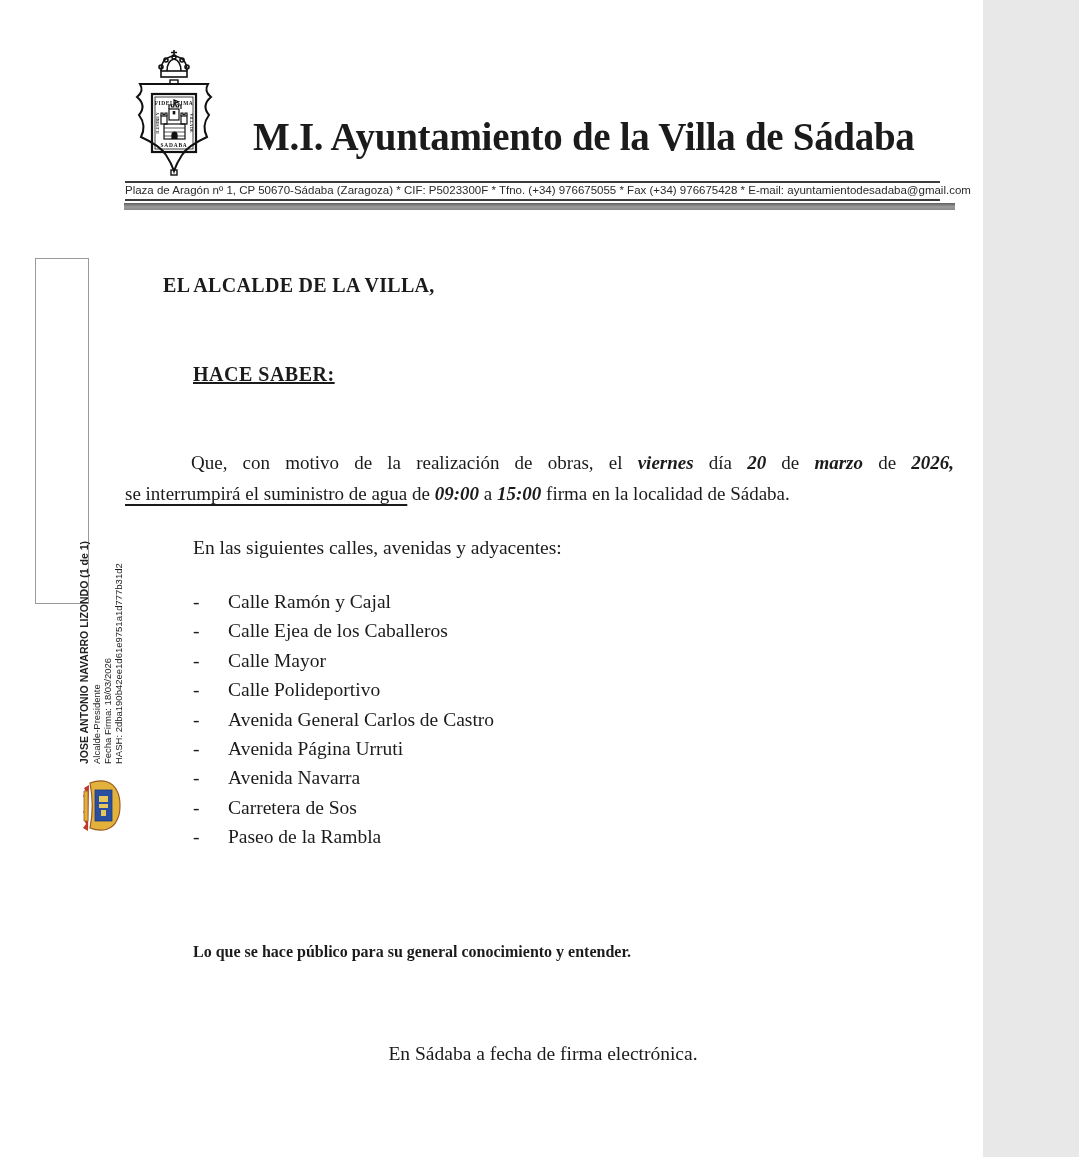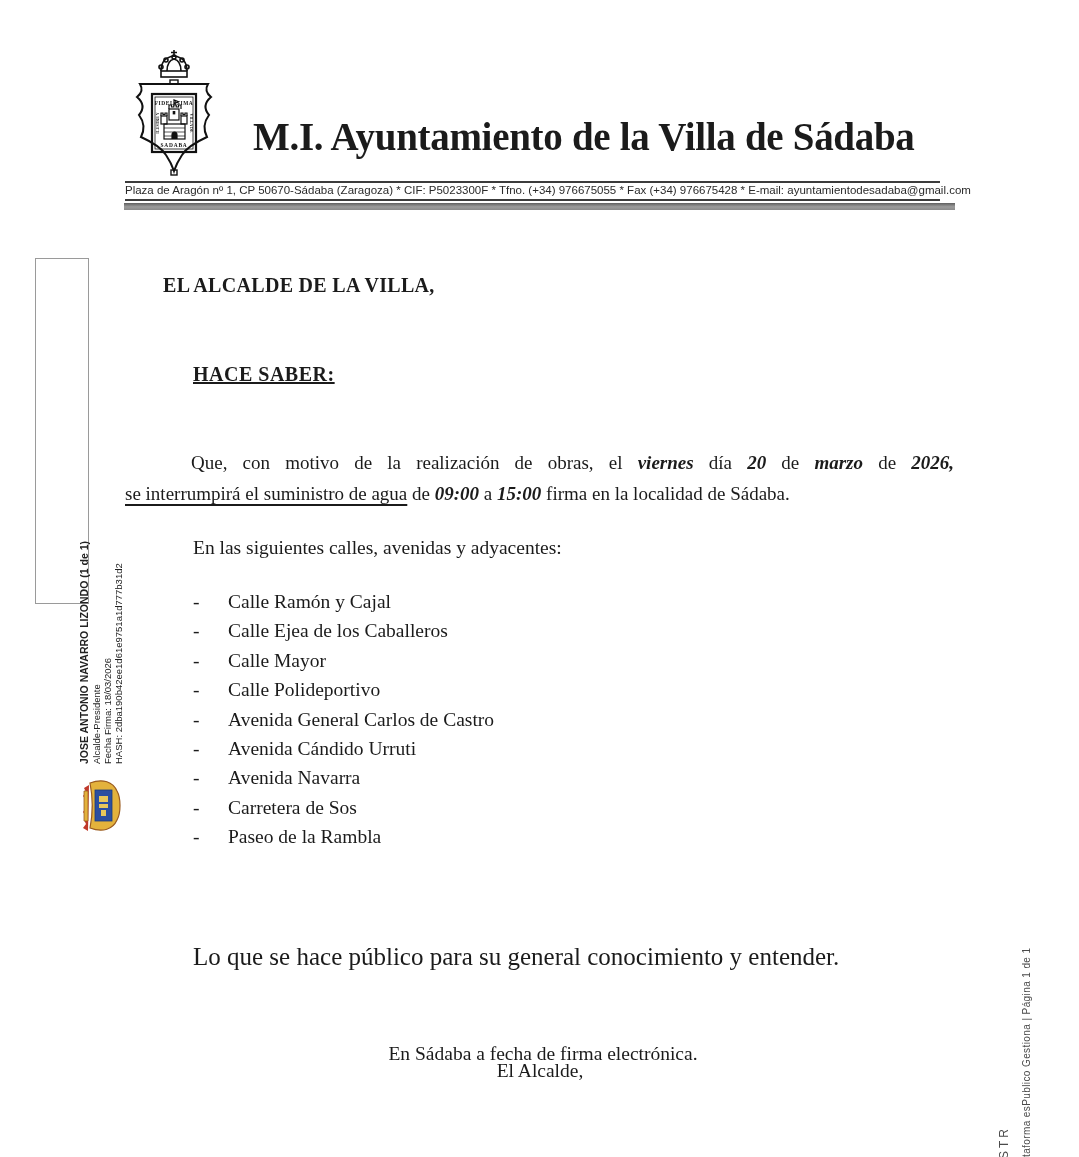--- a/index.html
+++ b/index.html
@@ -1,18 +1,18 @@
 <!DOCTYPE html>
 <html><head>
 <meta charset="utf-8">
 <style>
   * { margin:0; padding:0; box-sizing:border-box; }
   html,body { background:#e8e8e8; }
   .page {
-    position:relative; width:1079px; height:1157px;
+    position:relative; width:983px; height:1157px;
     background:#ffffff; overflow:hidden;
     font-family:"Liberation Serif", serif; color:#1b1b1b;
   }
 
   
   .emblem { position:absolute; left:126px; top:44px; }
   .page-title {
     position:absolute; left:253px; top:114px; width:700px;
     font-size:39px; font-weight:700; letter-spacing:-0.3px; white-space:nowrap;
   }
@@ -57,21 +57,21 @@
     text-indent:66px; text-align:justify; text-align-last:justify;
     white-space:nowrap; line-height:31px;
   }
   .para-line2 { line-height:31px; }
   .b { font-weight:700;font-style:italic; }
   .u { text-decoration:underline; text-decoration-thickness:1.5px; text-underline-offset:4px; }
   .streets-intro { position:absolute; left:193px; top:537px; font-size:19.5px; }
   .streets { position:absolute; left:193px; top:591px; list-style:none; font-size:19.5px; }
   .street-row { display:flex; height:29.4px; align-items:flex-start; }
   .dash { width:35px; flex:0 0 35px; }
-  .closing { position:absolute; left:193px; top:943px; font-size:25px; }
+  .closing { position:absolute; left:193px; top:943px; font-size:16px;font-weight:bold; }
   .place-line { position:absolute; left:128px; top:1031px; width:830px; text-align:center; font-size:19.5px;margin-top:12px; }
   .signoff { position:absolute; left:125px; top:1060px; width:830px; text-align:center; font-size:19.5px; }
 
   
   .v-text {
     position:absolute; transform:rotate(-90deg); transform-origin:0 0;
     font-family:"Liberation Sans", sans-serif; color:#4a4a4a; white-space:nowrap;
   }
   .v-str { left:997px; top:1159px; font-size:12px; letter-spacing:3px; }
   .v-gestiona { left:1021px; top:1163px; font-size:10px; letter-spacing:0.4px; }
@@ -184,36 +184,35 @@
     <li class="street-row">
         <span class="dash">-</span>
         <span>Calle Polideportivo</span>
       </li>
     <li class="street-row">
         <span class="dash">-</span>
         <span>Avenida General Carlos de Castro</span>
       </li>
     <li class="street-row">
         <span class="dash">-</span>
-        <span>Avenida Cándido Urruti</span>
+        <span>Avenida Página Urruti</span>
       </li>
     <li class="street-row">
         <span class="dash">-</span>
         <span>Avenida Navarra</span>
       </li>
     <li class="street-row">
         <span class="dash">-</span>
         <span>Carretera de Sos</span>
       </li>
     <li class="street-row">
         <span class="dash">-</span>
         <span>Paseo de la Rambla</span>
       </li>
   </ul>
 
   <p class="closing">Lo que se hace público para su general conocimiento y entender.</p>
   <p class="place-line">En Sádaba a fecha de firma electrónica.</p>
-  <p class="signoff">El Alcalde,</p>
 
   <div class="v-text v-str">STR</div>
   <div class="v-text v-gestiona">ataforma esPublico Gestiona | Página 1 de 1</div>
 
 </div>
 
 </body></html>

